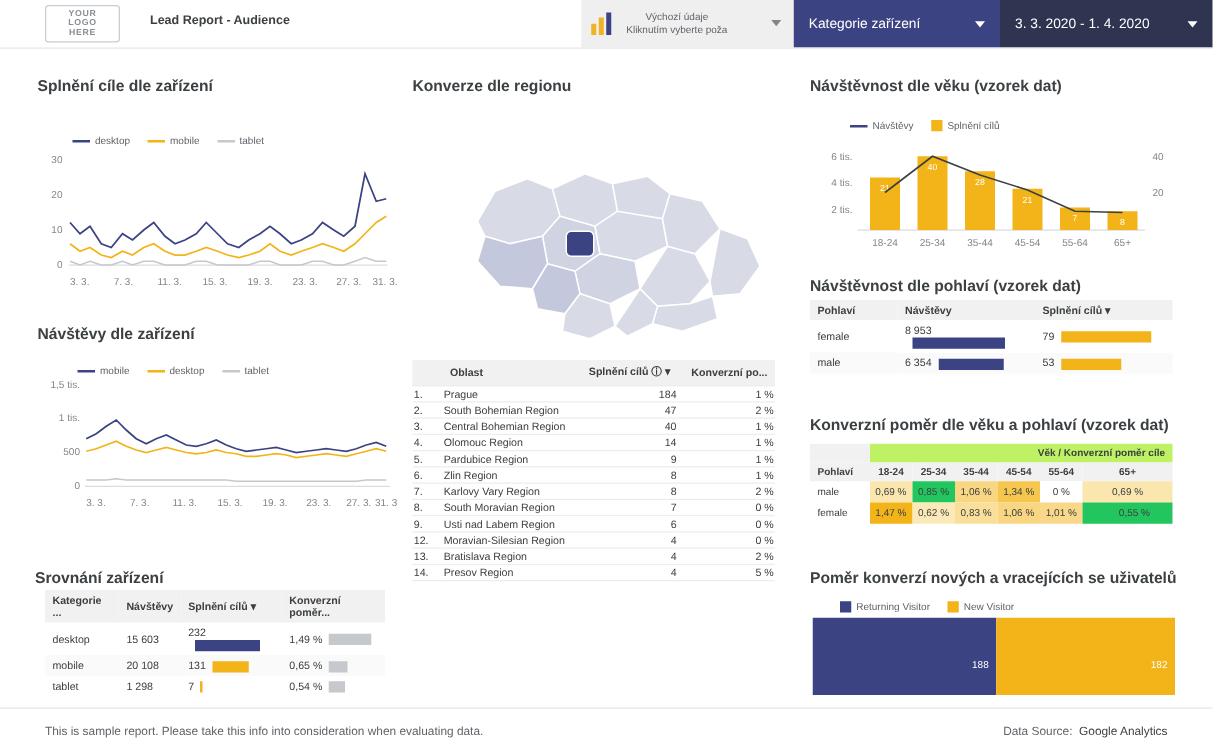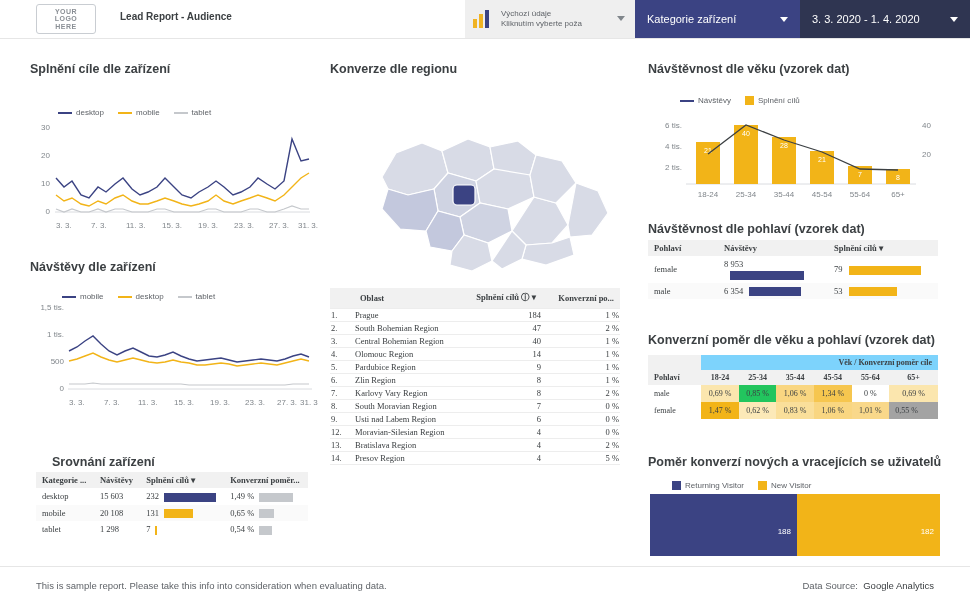--- a/index.html
+++ b/index.html
@@ -22,21 +22,21 @@
     display:flex; flex-direction:column; align-items:center; justify-content:center;
     line-height:1.05;
   }
   .logo-box span { font-size:7px; color:#8a8f95; letter-spacing:.5px; font-weight:bold; }
   .report-title {
     position:absolute; left:120px; top:11px;
     font-size:10px; color:#3c4043; font-weight:bold;
   }
   .ctl-data {
     position:absolute; left:465px; top:0; width:170px; height:38px;
-    background:#efefef; display:flex; align-items:center; padding-left:8px;
+    background:#efefef; display:flex; align-items:center; padding-left:8px;text-align:center;
   }
   .ctl-data .bars { width:20px; height:18px; position:relative; margin-right:8px; }
   .ctl-data .bars i { position:absolute; bottom:0; width:4px; background:#f0b323; display:block; }
   .ctl-data .bars i:nth-child(1){ left:0; height:9px; }
   .ctl-data .bars i:nth-child(2){ left:6px; height:14px; background:#f0b323;}
   .ctl-data .bars i:nth-child(3){ left:12px; height:18px; background:#3b4383;}
   .ctl-data .txt { line-height:1.25; }
   .ctl-data .t1 { font-size:8px; color:#5f6368; }
   .ctl-data .t2 { font-size:8px; color:#5f6368; }
   .ctl-data .caret { position:absolute; right:10px; top:16px; }
@@ -66,21 +66,21 @@
 
   
   .legend { position:absolute; display:flex; gap:14px; align-items:center; font-size:8px; color:#5f6368; }
   .legend .it { display:flex; align-items:center; gap:4px; }
   .legend .sw { width:14px; height:2px; display:block; }
   .legend .swb { width:9px; height:9px; display:block; }
 
   svg { display:block; }
 
   
-  table { border-collapse:collapse; font-size:8.5px;font-family:Liberation Serif, serif; }
+  table { border-collapse:collapse; font-size:8.5px; }
   .tbl-head { background:#f1f1f1; color:#3c4043; font-weight:bold; }
   .tbl-head td { padding:4px 6px; }
   .tbl td { padding:3px 6px; color:#3c4043; }
   .tbl tr.alt { background:#fafafa; }
   .num { text-align:right; }
   .bar-cell { position:relative; }
   .bar { height:9px; display:inline-block; vertical-align:middle; }
 
   
   .region-tbl { position:absolute; left:330px; top:288px; width:290px; }
@@ -205,21 +205,21 @@
     <text x="41" y="105" font-size="8" fill="#80868b">3. 3.</text>
     <text x="76" y="105" font-size="8" fill="#80868b">7. 3.</text>
     <text x="110" y="105" font-size="8" fill="#80868b">11. 3.</text>
     <text x="146" y="105" font-size="8" fill="#80868b">15. 3.</text>
     <text x="182" y="105" font-size="8" fill="#80868b">19. 3.</text>
     <text x="217" y="105" font-size="8" fill="#80868b">23. 3.</text>
     <text x="249" y="105" font-size="8" fill="#80868b">27. 3.</text>
     <text x="272" y="105" font-size="8" fill="#80868b">31. 3.</text>
   </svg>
 
-  <div class="sect-title" style="left:52px; top:455px;text-align:right;">Srovnání zařízení</div>
+  <div class="sect-title" style="left:28px; top:455px;text-align:right;">Srovnání zařízení</div>
 
   <table class="tbl" style="position:absolute;left:36px;top:472px;width:272px;">
     <tbody>
         <tr class="tbl-head">
       <td>Kategorie ...</td>
       <td>Návštěvy</td>
       <td>Splnění cílů  ▾</td>
       <td>Konverzní poměr...</td>
     </tr>
     <tr>
@@ -434,21 +434,21 @@
     </tr>
   </tbody>
     </table>
 
   <div class="sect-title" style="left:648px; top:333px;">Konverzní poměr dle věku a pohlaví (vzorek dat)</div>
 
   <table style="position:absolute;left:648px;top:355px;width:290px;font-size:8px;border-collapse:collapse;">
     <tbody>
         <tr>
       <td style="background:#f1f1f1;"></td>
-      <td colspan="6" style="background:#7dd3fc;text-align:right;padding:3px 6px;font-weight:bold;">Věk / Konverzní poměr cíle</td>
+      <td colspan="6" style="background:#bef264;text-align:right;padding:3px 6px;font-weight:bold;">Věk / Konverzní poměr cíle</td>
     </tr>
     <tr style="background:#f1f1f1;font-weight:bold;">
       <td style="padding:3px 6px;">Pohlaví</td>
       <td style="padding:3px 4px;text-align:center;">18-24</td>
       <td style="padding:3px 4px;text-align:center;">25-34</td>
       <td style="padding:3px 4px;text-align:center;">35-44</td>
       <td style="padding:3px 4px;text-align:center;">45-54</td>
       <td style="padding:3px 4px;text-align:center;">55-64</td>
       <td style="padding:3px 4px;text-align:center;">65+</td>
     </tr>
@@ -461,21 +461,21 @@
       <td style="background:#ffffff;text-align:center;padding:4px 2px;">0 %</td>
       <td style="background:#fbe6ae;text-align:center;padding:4px 2px;">0,69 %</td>
     </tr>
     <tr>
       <td style="padding:4px 6px;">female</td>
       <td style="background:#f2b418;text-align:center;padding:4px 2px;">1,47 %</td>
       <td style="background:#fce9b8;text-align:center;padding:4px 2px;">0,62 %</td>
       <td style="background:#fadf9a;text-align:center;padding:4px 2px;">0,83 %</td>
       <td style="background:#f9d681;text-align:center;padding:4px 2px;">1,06 %</td>
       <td style="background:#f9d88a;text-align:center;padding:4px 2px;">1,01 %</td>
-      <td style="background:#a3a3a3;text-align:left;padding:4px 6px;">0,55 %</td>
+      <td style="background:#22c55e;text-align:right;padding:4px 18px;">0,55 %</td>
     </tr>
   </tbody>
     </table>
 
   <div class="sect-title" style="left:648px; top:455px;">Poměr konverzí nových a vracejících se uživatelů</div>
 
   <div class="legend" style="left:672px; top:481px;">
     <div class="it">
         <span class="swb" style="background:#3b4383"></span>
         <span>Returning Visitor</span>

